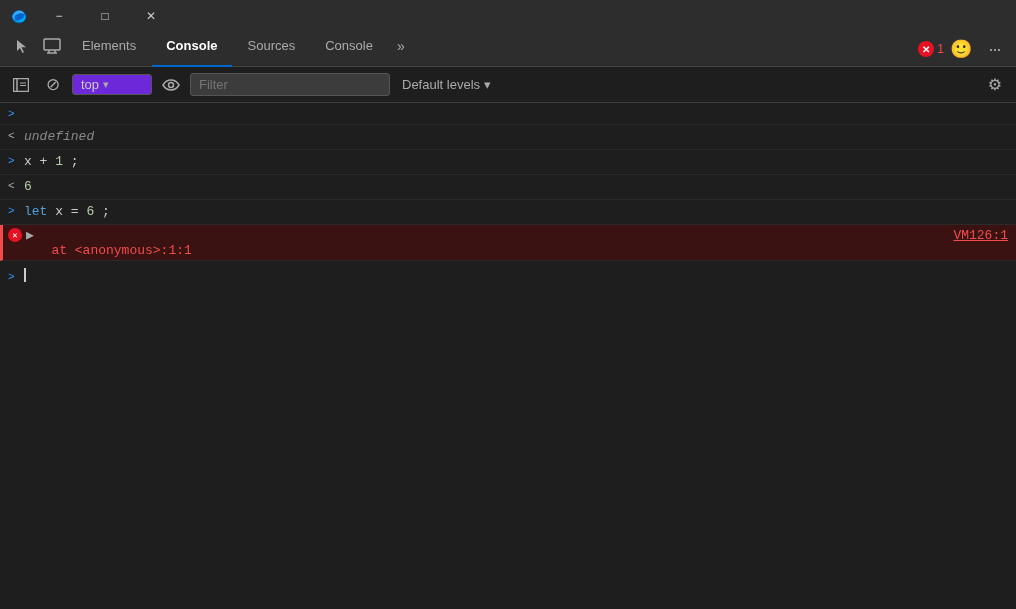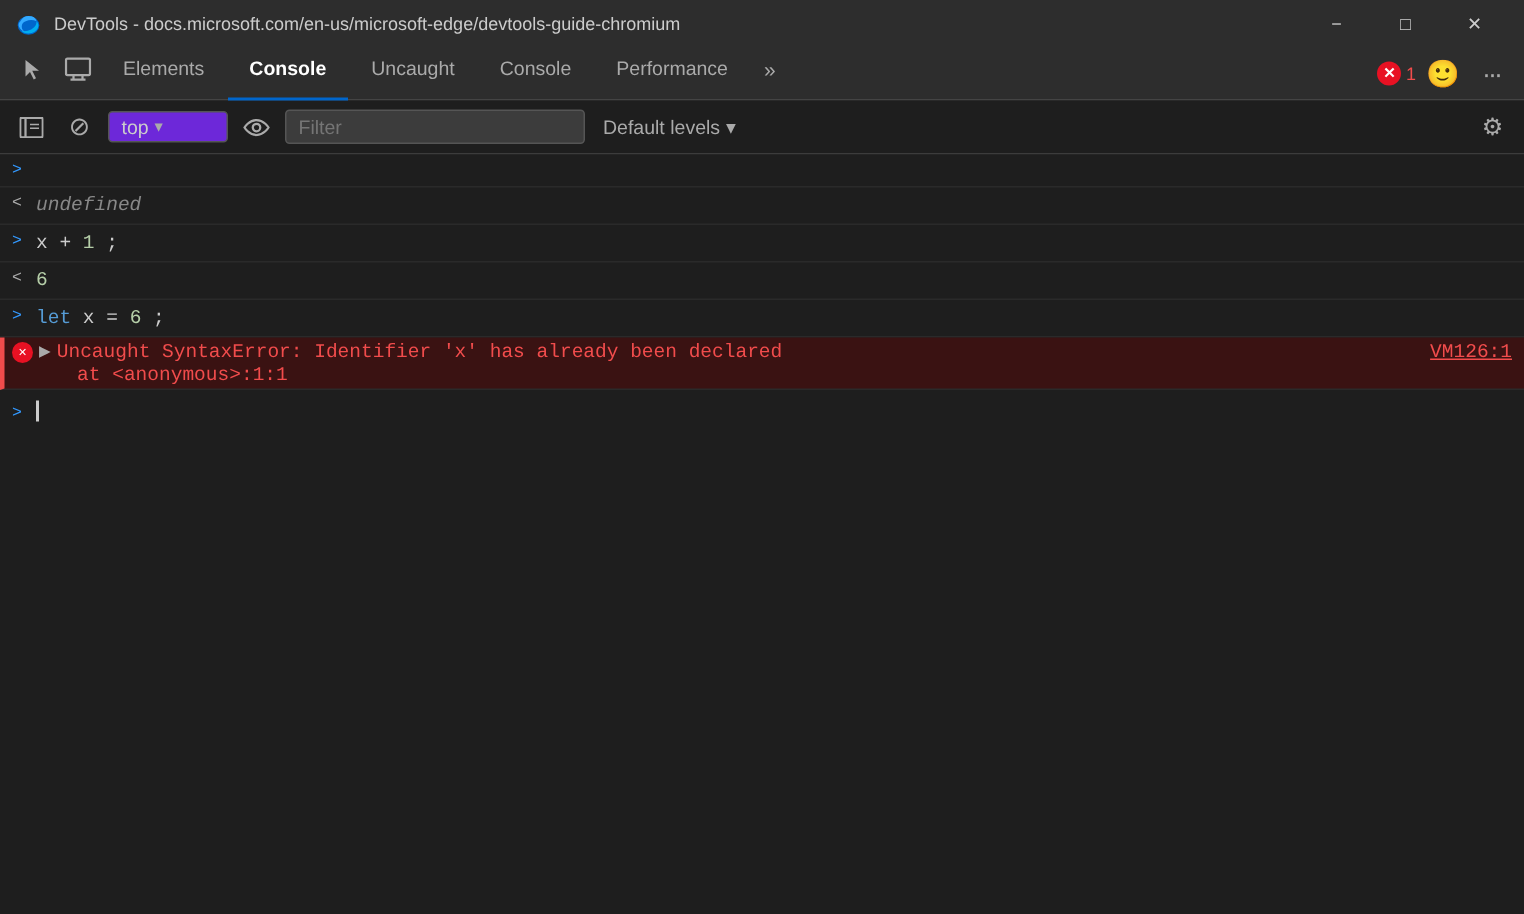--- a/index.html
+++ b/index.html
@@ -327,21 +327,20 @@
 </head>
 <body>
 
 <div class="title-bar">
 
   <svg class="title-bar-logo" viewBox="0 0 20 20" xmlns="http://www.w3.org/2000/svg">
     <ellipse cx="10" cy="11" rx="8" ry="7" fill="#0066cc"></ellipse>
     <path d="M4 8 Q6 4 10 4 Q15 4 16 8 Q12 6 8 8 Q5 9 5 12 Q5 15 8 16 Q4 15 3 12 Q2 10 4 8Z" fill="#33aaff"></path>
     <path d="M16 8 Q18 10 17 13 Q15 17 10 17 Q6 17 5 15 Q8 16 12 14 Q16 12 16 8Z" fill="#00ccff" opacity="0.7"></path>
   </svg>
-  <span class="title-bar-text">DevTools - docs.microsoft.com/en-us/microsoft-edge/devtools-guide-chromium</span>
   <div class="title-bar-controls">
     <div class="title-bar-btn">−</div>
     <div class="title-bar-btn">□</div>
     <div class="title-bar-btn close">✕</div>
   </div>
 </div>
 
 <div class="tab-bar">
 
   <div class="icon-btn" style="font-size:13px;">
@@ -354,23 +353,22 @@
     <svg width="18" height="16" viewBox="0 0 18 16">
       <rect x="1" y="1" width="16" height="11" rx="1" fill="none" stroke="#aaa" stroke-width="1.5"></rect>
       <line x1="6" y1="12" x2="6" y2="15" stroke="#aaa" stroke-width="1.5"></line>
       <line x1="12" y1="12" x2="12" y2="15" stroke="#aaa" stroke-width="1.5"></line>
       <line x1="4" y1="15" x2="14" y2="15" stroke="#aaa" stroke-width="1.5"></line>
     </svg>
   </div>
 
   <div class="tab-item">Elements</div>
   <div class="tab-item active">Console</div>
-  <div class="tab-item">Uncaught</div>
+  <div class="tab-item">Sources</div>
   <div class="tab-item">Console</div>
-  <div class="tab-item">Performance</div>
   <div class="tab-more">»</div>
 
   <div class="tab-spacer"></div>
 
   <div class="tab-right-icons">
     <div class="error-badge">
       <div class="error-circle">✕</div>
       <span>1</span>
     </div>
     <div class="icon-btn smiley-icon">🙂</div>
@@ -452,21 +450,20 @@
         <span class="code-white"> x = </span>
         <span class="code-number">6</span>
         <span class="code-white">;</span>
       </div>
     </div>
 
     <div class="console-line error-line" style="flex-direction:column; align-items:stretch; padding-left:5px;">
       <div class="error-message-row">
         <div class="error-icon-inline">✕</div>
         <span class="error-expand">▶</span>
-        <span>Uncaught SyntaxError: Identifier 'x' has already been declared</span>
         <span style="flex:1;"></span>
         <a class="error-link" href="#">VM126:1</a>
       </div>
       <div class="error-stack">
         &nbsp;&nbsp;&nbsp;at &lt;anonymous&gt;:1:1
       </div>
     </div>
 
     <div class="console-input-line">
       <div class="line-arrow input-arrow">&gt;</div>

